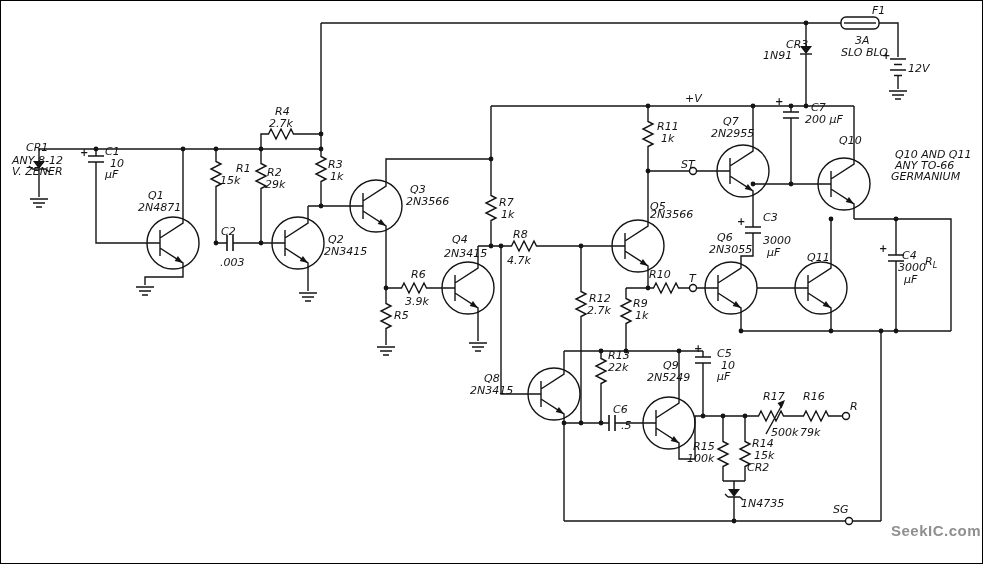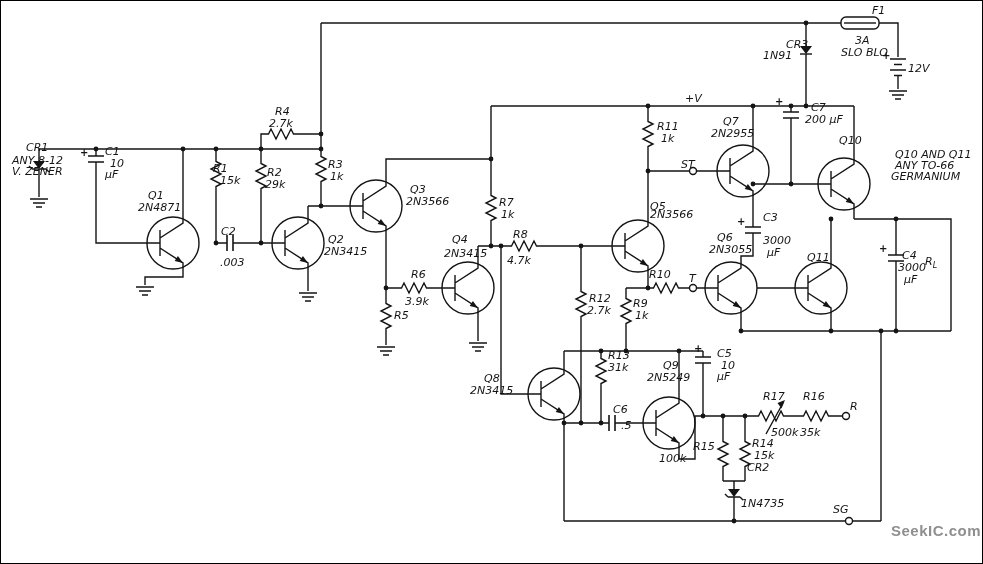--- a/index.html
+++ b/index.html
@@ -200,21 +200,21 @@
 </svg>
 
 <span class="lbl" style="left:25px;top:141px">CR1</span>
 <span class="lbl" style="left:11px;top:154px">ANY 8-12</span>
 <span class="lbl" style="left:11px;top:165px">V. ZENER</span>
 <span class="lbl" style="left:104px;top:145px">C1</span>
 <span class="lbl" style="left:109px;top:157px">10</span>
 <span class="lbl" style="left:104px;top:168px">µF</span>
 <span class="lbl" style="left:147px;top:189px">Q1</span>
 <span class="lbl" style="left:137px;top:201px">2N4871</span>
-<span class="lbl" style="left:212px;top:162px">R1</span>
+<span class="lbl" style="left:235px;top:162px">R1</span>
 <span class="lbl" style="left:219px;top:174px">15k</span>
 <span class="lbl" style="left:266px;top:166px">R2</span>
 <span class="lbl" style="left:264px;top:178px">29k</span>
 <span class="lbl" style="left:274px;top:105px">R4</span>
 <span class="lbl" style="left:268px;top:117px">2.7k</span>
 <span class="lbl" style="left:327px;top:158px">R3</span>
 <span class="lbl" style="left:329px;top:170px">1k</span>
 <span class="lbl" style="left:220px;top:225px">C2</span>
 <span class="lbl" style="left:219px;top:256px">.003</span>
 <span class="lbl" style="left:327px;top:233px">Q2</span>
@@ -261,37 +261,37 @@
 <span class="lbl" style="left:806px;top:251px">Q11</span>
 <span class="lbl" style="left:901px;top:249px">C4</span>
 <span class="lbl" style="left:897px;top:261px">3000</span>
 <span class="lbl" style="left:903px;top:273px">µF</span>
 <span class="lbl" style="left:924px;top:255px"><span>R</span><sub>L</sub></span>
 <span class="lbl" style="left:588px;top:292px">R12</span>
 <span class="lbl" style="left:586px;top:304px">2.7k</span>
 <span class="lbl" style="left:632px;top:297px">R9</span>
 <span class="lbl" style="left:634px;top:309px">1k</span>
 <span class="lbl" style="left:607px;top:349px">R13</span>
-<span class="lbl" style="left:607px;top:361px">31k</span>
+<span class="lbl" style="left:607px;top:361px">22k</span>
 <span class="lbl" style="left:483px;top:372px">Q8</span>
 <span class="lbl" style="left:469px;top:384px">2N3415</span>
 <span class="lbl" style="left:662px;top:359px">Q9</span>
 <span class="lbl" style="left:646px;top:371px">2N5249</span>
 <span class="lbl" style="left:716px;top:347px">C5</span>
 <span class="lbl" style="left:720px;top:359px">10</span>
 <span class="lbl" style="left:716px;top:370px">µF</span>
 <span class="lbl" style="left:612px;top:403px">C6</span>
 <span class="lbl" style="left:620px;top:419px">.5</span>
 <span class="lbl" style="left:762px;top:390px">R17</span>
 <span class="lbl" style="left:770px;top:426px">500k</span>
 <span class="lbl" style="left:802px;top:390px">R16</span>
-<span class="lbl" style="left:799px;top:426px">35k</span>
+<span class="lbl" style="left:799px;top:426px">79k</span>
 <span class="lbl" style="left:849px;top:400px">R</span>
 <span class="lbl" style="left:692px;top:440px">R15</span>
-<span class="lbl" style="left:658px;top:452px">100k</span>
+<span class="lbl" style="left:686px;top:452px">100k</span>
 <span class="lbl" style="left:751px;top:437px">R14</span>
 <span class="lbl" style="left:753px;top:449px">15k</span>
 <span class="lbl" style="left:746px;top:461px">CR2</span>
 <span class="lbl" style="left:740px;top:497px">1N4735</span>
 <span class="lbl" style="left:832px;top:503px">SG</span>
 
 <span class="plus" style="left:79px;top:147px">+</span>
 <span class="plus" style="left:736px;top:216px">+</span>
 <span class="plus" style="left:878px;top:243px">+</span>
 <span class="plus" style="left:693px;top:343px">+</span>

